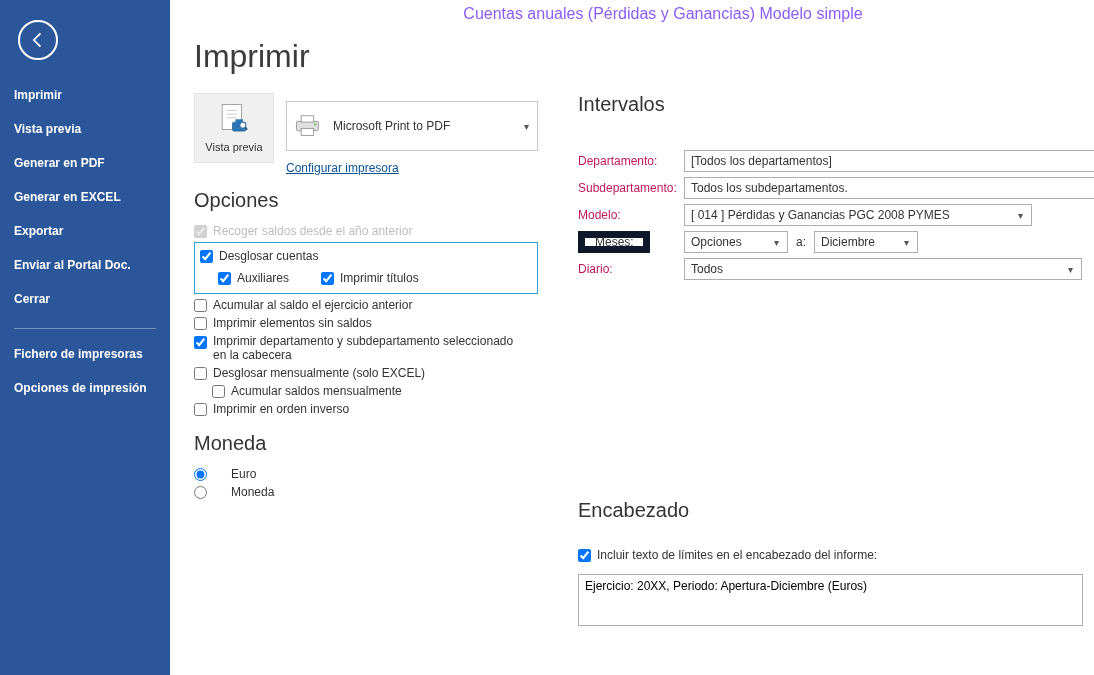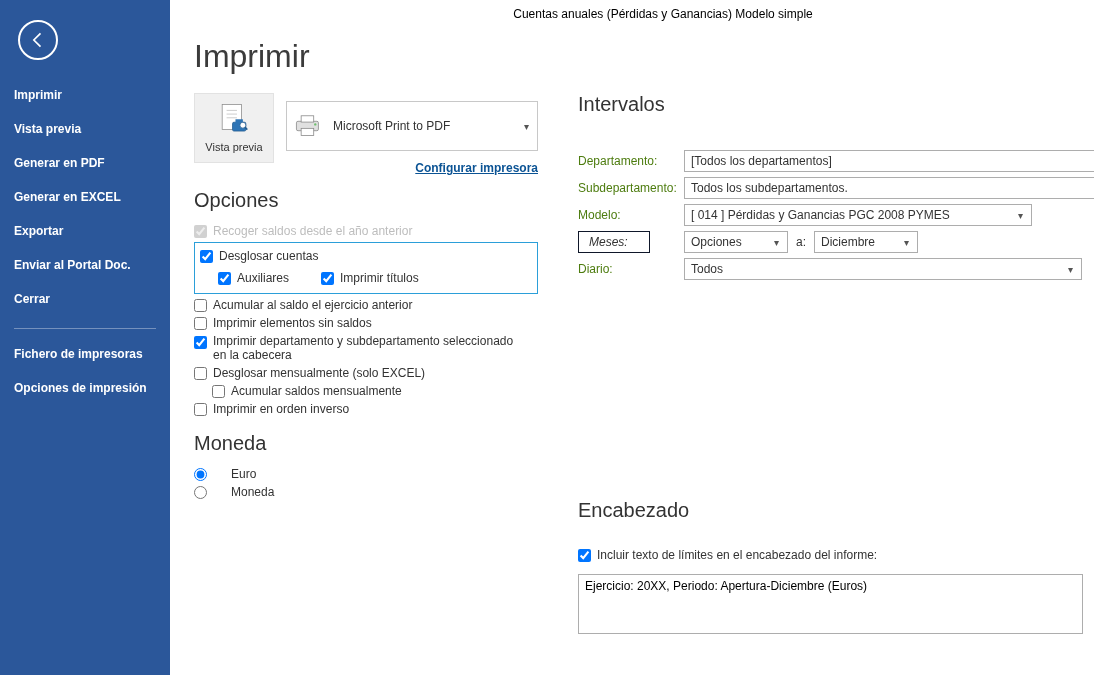--- a/index.html
+++ b/index.html
@@ -5,50 +5,50 @@
   * { box-sizing: border-box; margin: 0; padding: 0; }
   body { font-family: "Segoe UI", Tahoma, sans-serif; font-size: 12px; color: #333; background: #fff; width: 1094px; height: 675px; overflow: hidden; }
   .app { display: flex; width: 100%; height: 100%; }
   .sidebar { width: 170px; background: #2b579a; color: #fff; padding: 14px 0 0 0; flex-shrink: 0; }
   .back-btn { width: 40px; height: 40px; border: 2px solid #fff; border-radius: 50%; margin: 6px 0 18px 18px; display: flex; align-items: center; justify-content: center; cursor: pointer; }
   .back-btn svg { width: 20px; height: 20px; fill: none; stroke: #fff; stroke-width: 2; }
   .side-item { padding: 10px 14px; font-size: 12px; cursor: pointer; font-weight: 600; }
   .side-sep { border-top: 1px solid rgba(255,255,255,0.35); margin: 12px 14px 8px 14px; }
   .main { flex: 1; display: flex; flex-direction: column; position: relative; }
   .titlebar { height: 28px; display: flex; align-items: center; justify-content: center; position: relative; }
-  .titlebar-title { font-size: 12px; color: #000000; }
+  .titlebar-title { font-size: 16px; color: #8b5cf6; }
   .win-controls { position: absolute; right: 6px; top: 4px; display: flex; gap: 16px; color: #444; }
   .win-controls span { cursor: pointer; font-weight: normal; font-size: 14px; }
   .content { flex: 1; padding: 10px 24px 10px 24px; }
   h1.print-title { font-size: 32px; font-weight: 300; color: #3b3b3b; margin-bottom: 18px; }
   .columns { display: flex; gap: 40px; }
   .colL { width: 344px; }
   .colR { flex: 1; }
   .preview-row { display: flex; align-items: flex-start; gap: 12px; }
   .vista-btn { width: 80px; height: 70px; background: #f0f0f0; border: 1px solid #e2e2e2; display: flex; flex-direction: column; align-items: center; justify-content: center; cursor: pointer; }
   .vista-btn .vb-label { font-size: 11px; margin-top: 4px; color: #333; }
   .printer-select { flex: 1; border: 1px solid #c8c8c8; height: 50px; display: flex; align-items: center; padding: 0 8px; cursor: pointer; position: relative; margin-top: 8px; }
   .printer-select .caret, .select .caret { position: absolute; right: 8px; font-size: 10px; color: #555; }
-  .cfg-link { text-align: right; margin-top: 10px; color: #0b5394; text-decoration: underline; cursor: pointer; font-size: 12px; font-weight: bold;}
+  .cfg-link { margin-top: 10px; color: #0b5394; text-decoration: underline; cursor: pointer; font-size: 12px;}
   .section-h { font-size: 20px; font-weight: 400; color: #333; margin: 14px 0 10px; }
   .chk-row { display: flex; align-items: center; gap: 6px; padding: 2px 0; }
   .chk-row.indent1 { margin-left: 18px; }
   .chk-disabled { color: #bdbdbd; }
   .chk-disabled input { accent-color: #bdbdbd; }
   .highlight-box { border: 1px solid #2b9fd9; padding: 4px 6px 6px 5px; margin: 2px 0; }
   .radio-row { display: flex; align-items: center; gap: 24px; padding: 2px 0; }
   .field-row { display: flex; align-items: center; margin-bottom: 5px; }
-  .field-label { width: 106px; font-size: 12px; color: #4d7c0f; }
+  .field-label { width: 106px; font-size: 12px; color: #be185d; }
   .select { flex: 1; border: 1px solid #adadad; height: 22px; display: flex; align-items: center; padding: 0 6px; font-size: 12px; background: #fff; cursor: pointer; position: relative; }
   .select.short { flex: none; }
   .sec-intervalos .section-h { margin-top: 0; }
   .meses-row { display: flex; align-items: center; margin-bottom: 5px; }
-  .meses-btn { border: 1px solid #0f172a; height: 22px; padding: 0 10px; display:flex; align-items:center; background:#fff; cursor:pointer; font-size:12px;font-style:italic;}
+  .meses-btn { border: 7px solid #0f172a; height: 22px; padding: 0 10px; display:flex; align-items:center; background:#fff; cursor:pointer; font-size:12px;}
   .a-lbl { margin: 0 8px; font-size: 12px;}
-  .enc-text { border: 1px solid #adadad; width: 505px; height: 60px; padding: 4px 6px; font-size: 12px; background:#fff; resize:none; font-family:inherit; }
+  .enc-text { border: 1px solid #adadad; width: 505px; height: 52px; padding: 4px 6px; font-size: 12px; background:#fff; resize:none; font-family:inherit; }
   input[type=checkbox], input[type=radio] { width: 13px; height: 13px; margin:0; }
   .icon-printer { width: 28px; height: 22px; }
   .icon-doc { width: 30px; height: 34px; }
   label { cursor: pointer; }
   .chk-two { display:flex; gap:32px; margin-top:4px; margin-left:18px; }
 </style>
 </head>
 <body>
 
 <div class="app">

